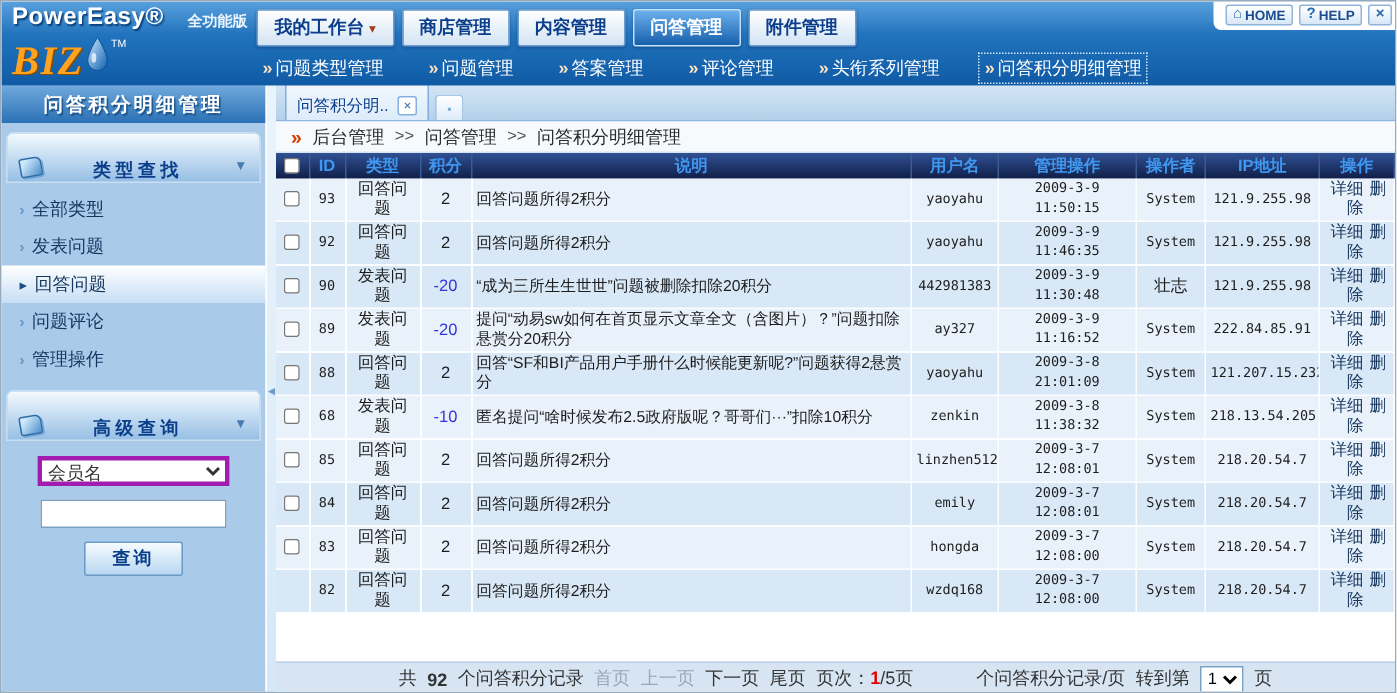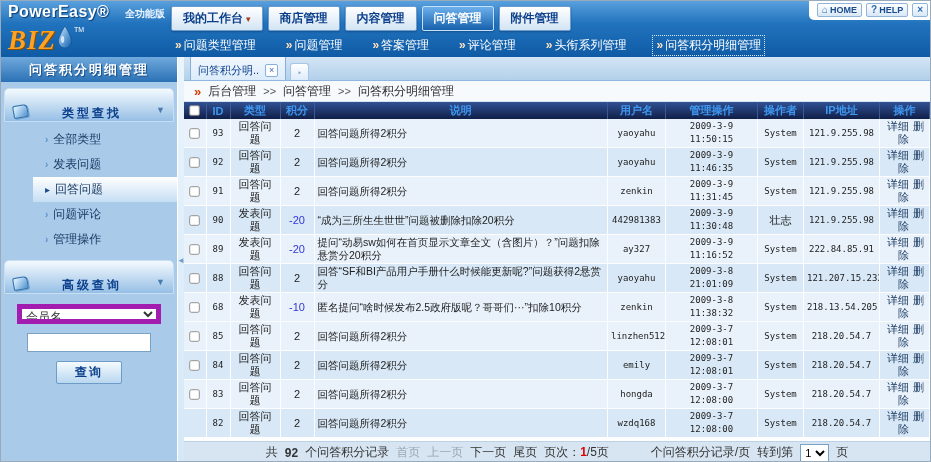--- a/index.html
+++ b/index.html
@@ -34,26 +34,26 @@
   
   .body-row { display:flex; height:406px; }
 
   .sidebar { width:176px; background:#a9cae9; display:flex; flex-direction:column; flex:none; }
   .sidebar-title { height:25px; background:linear-gradient(#70a9dc,#2a71b5); color:#fff; font-weight:bold; font-size:13px; text-align:center; line-height:25px; letter-spacing:2px; text-shadow:1px 1px 1px #174f86; }
   .panel-header { margin:6px 3px 0 3px; height:24px; background:linear-gradient(#f4fafe,#96bfe5); border:1px solid #c8def2; border-radius:5px 5px 0 0; display:flex; align-items:flex-start; padding:16px 8px; gap:6px; }
   .panel-icon { width:15px; height:13px; background:linear-gradient(135deg,#cde7fb 20%,#4f90cc); border:1px solid #2d6da8; transform:rotate(-10deg); border-radius:2px 4px 2px 2px; box-shadow:1px 1px 0 #6ea3d3; flex:none; }
   .panel-title { font-size:12px; font-weight:bold; color:#0b3f8c; flex:1; text-align:center; letter-spacing:3px; }
   .panel-arrow { font-size:9px; color:#4a7cb0; cursor:pointer; }
   .menu { list-style:none; padding:5px 0 2px 0; }
-  .menu li { font-size:12px; color:#15365f; padding:4px 12px; cursor:pointer;margin-left:32px; }
+  .menu li { font-size:12px; color:#15365f; padding:4px 12px; cursor:pointer; }
   .menu li .bullet { color:#5f93c8; margin-right:5px; font-weight:bold; font-size:10px; }
   .menu li.selected { background:linear-gradient(#ffffff,#c6def4); }
   .menu li.selected .bullet { color:#1d4d85; }
   .query-form { padding:10px 0 0 0; display:flex; flex-direction:column; align-items:center; gap:9px; }
-  .member-select { width:144px; height:20px; font-size:12px; color:#333; border:5px solid #a21caf; background:#fff; }
+  .member-select { width:128px; height:20px; font-size:12px; color:#333; border:3px solid #a21caf; background:#fff; }
   .member-input { width:124px; height:19px; border:1px solid #7aa2c4; font-size:12px; padding:0 3px; }
   .search-btn { width:66px; background:linear-gradient(#f5fbff,#b9d7f0); border:1px solid #6d9cc9; font-size:12px; font-weight:bold; color:#0b3f8c; padding:2px 0; border-radius:2px; cursor:pointer; letter-spacing:2px; }
 
   .divider { width:7px; background:linear-gradient(#eaf4fc,#d5e8f7); display:flex; align-items:center; justify-content:center; color:#6f9cc8; font-size:8px; cursor:pointer; border-left:1px solid #ffffff; }
 
   .main { flex:1; min-width:0; display:flex; flex-direction:column; background:#fff; }
   .tabstrip { height:24px; background:linear-gradient(#d3e5f5,#b3d0ea); display:flex; align-items:flex-end; padding-left:6px; gap:4px; border-bottom:1px solid #8fb6de; flex:none; }
   .doc-tab { background:linear-gradient(#ffffff,#dcebfa); border:1px solid #86b0dc; border-bottom:none; border-radius:3px 3px 0 0; padding:21px 7px 2px 7px; font-size:11px; color:#0b3f8c; display:flex; gap:6px; align-items:center; cursor:pointer; }
   .tab-close { width:13px; height:13px; border:1px solid #86b0dc; background:#fff; color:#3a6ea5; font-size:9px; line-height:11px; text-align:center; cursor:pointer; border-radius:2px; }
   .tab-stub { width:19px; height:17px; background:linear-gradient(#ffffff,#dcebfa); border:1px solid #a5c6e6; border-bottom:none; border-radius:3px 3px 0 0; display:flex; align-items:center; justify-content:center; font-size:8px; color:#7fa6cf; cursor:pointer; }
@@ -244,32 +244,20 @@
                 <td class="mono">92</td>
                 <td>回答问题</td>
                 <td class="points">2</td>
                 <td class="desc">回答问题所得2积分</td>
                 <td class="mono">yaoyahu</td>
                 <td class="mono">2009-3-9 11:46:35</td>
                 <td class="mono">System</td>
                 <td class="mono">121.9.255.98</td>
                 <td><span class="action-link">详细</span><span class="action-link">删除</span></td>
               </tr>
-              <tr class="odd">
-                <td><input type="checkbox" style=""></td>
-                <td class="mono">91</td>
-                <td>回答问题</td>
-                <td class="points">2</td>
-                <td class="desc">回答问题所得2积分</td>
-                <td class="mono">zenkin</td>
-                <td class="mono">2009-3-9 11:31:45</td>
-                <td class="mono">System</td>
-                <td class="mono">121.9.255.98</td>
-                <td><span class="action-link">详细</span><span class="action-link">删除</span></td>
-              </tr>
               <tr class="even">
                 <td><input type="checkbox" style=""></td>
                 <td class="mono">90</td>
                 <td>发表问题</td>
                 <td class="points neg">-20</td>
                 <td class="desc">“成为三所生生世世”问题被删除扣除20积分</td>
                 <td class="mono">442981383</td>
                 <td class="mono">2009-3-9 11:30:48</td>
                 <td>壮志</td>
                 <td class="mono">121.9.255.98</td>

